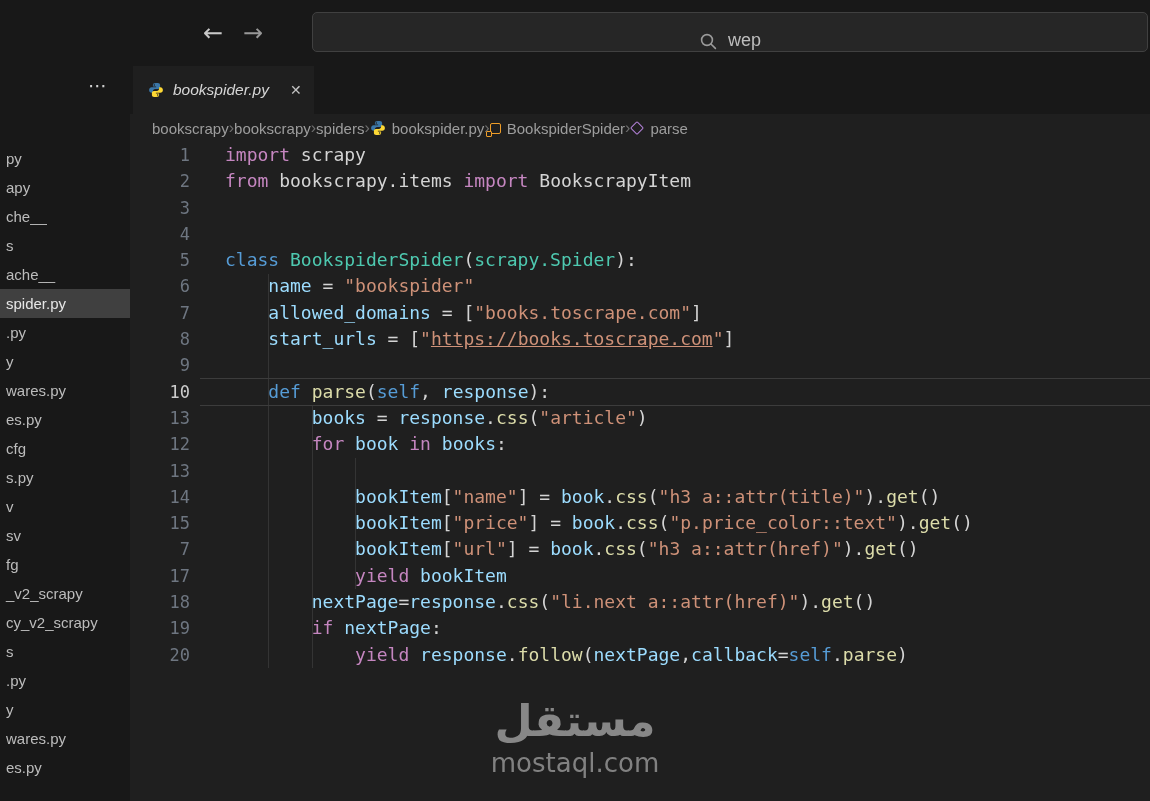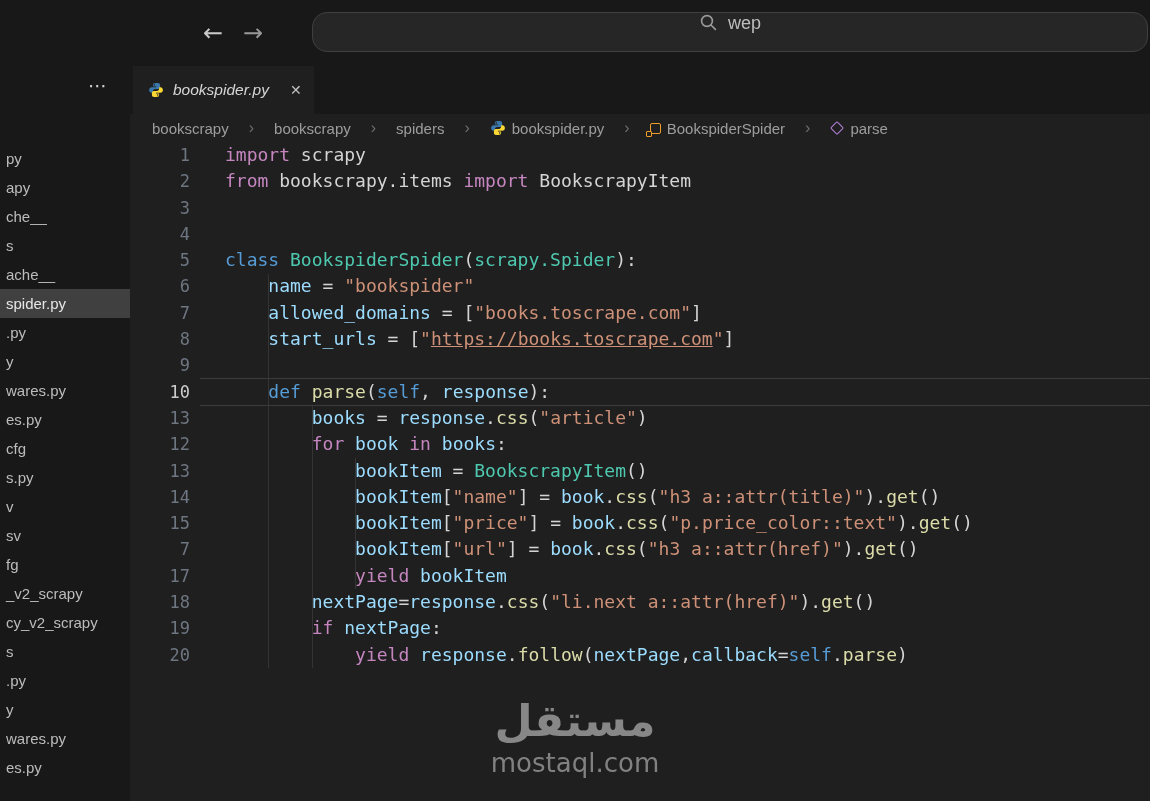--- a/index.html
+++ b/index.html
@@ -10,42 +10,42 @@
     font-family:"Liberation Sans","DejaVu Sans",sans-serif;
   }
   
   .titlebar{position:absolute;left:0;top:0;width:1150px;height:66px;background:#181818;}
   .nav{position:absolute;left:203px;top:0;height:66px;display:flex;align-items:center;gap:20px;}
   .navbtn{font-size:24px;line-height:1;font-family:"DejaVu Sans",sans-serif;}
   .navbtn.back{color:#c9c9c9;}
   .navbtn.fwd{color:#989898;}
   .searchbox{
     position:absolute;left:312px;top:12px;width:836px;height:40px;box-sizing:border-box;
-    background:#262626;border:1px solid #404040;border-radius:15px;
-    display:flex;align-items:flex-start;justify-content:center;gap:10px;
+    background:#262626;border:1px solid #404040;border-radius:5px;
+    display:flex;align-items:flex-end;justify-content:center;gap:10px;
   }
   .search-text{font-size:18px;color:#bdbdbd;}
   .search-icon{display:flex;align-items:center;}
   
   .sidebar{position:absolute;left:0;top:66px;width:130px;bottom:0;background:#181818;overflow:hidden;}
   .more{position:absolute;right:22px;top:8px;color:#cfcfcf;font-size:19px;letter-spacing:1px;}
   .sidebar-items{position:absolute;left:0;top:78px;width:130px;}
   .sb-item{height:29px;line-height:29px;font-size:15px;color:#bcbcbc;padding-left:6px;white-space:nowrap;overflow:hidden;}
   .sb-item.active{background:#404040;color:#e6e6e6;}
   
   .tabbar{position:absolute;left:130px;top:66px;right:0;height:48px;background:#181818;}
   .tab{position:absolute;left:3px;top:0;height:48px;display:flex;align-items:center;
     padding:0 12px 0 15px;background:#1f1f1f;gap:9px;}
   .tab-label{font-style:italic;font-size:15.5px;color:#d6d6d6;}
   .tab-close{color:#c2c2c2;font-size:14px;margin-left:12px;}
   .py-icon svg{display:block;}
   
   .editor{position:absolute;left:130px;top:114px;right:0;bottom:0;background:#1f1f1f;}
   .breadcrumb{position:absolute;left:0;top:0;right:0;height:28px;display:flex;align-items:center;
-    padding-left:22px;gap:20px;font-size:15px;color:#9d9d9d;white-space:nowrap;}
+    padding-left:22px;gap:0;font-size:15px;color:#9d9d9d;white-space:nowrap;}
   .bc-sep{color:#6d6d6d;font-size:16px;}
   .bc-item{display:inline-flex;align-items:center;gap:6px;}
   .bc-ico{display:flex;align-items:center;}
   .icon-class{display:inline-block;width:9px;height:9px;border:1.5px solid #ee9d28;border-radius:2px;position:relative;}
   .icon-class::after{content:"";position:absolute;left:-5px;bottom:-4px;width:4px;height:4px;background:#1f1f1f;border:1.5px solid #ee9d28;border-radius:1px;}
   .icon-method{display:inline-block;width:8px;height:8px;border:1.5px solid #b180d7;transform:rotate(45deg);border-radius:1.5px;margin:0 2px;}
   .code-area{position:absolute;left:0;top:28px;right:0;bottom:0;
     font-family:"DejaVu Sans Mono","Liberation Mono",monospace;font-size:18px;overflow:hidden;}
   .code-line{display:flex;height:26.3px;line-height:26.3px;position:relative;}
   .gutter{width:60px;flex:none;text-align:right;color:#6e7681;font-size:17px;}
@@ -213,21 +213,20 @@
       <div class="code-line">
         <div class="gutter">13</div>
         <div class="code-text"><span class="tk-fg">        </span><span class="tk-var">books</span><span class="tk-fg"> = </span><span class="tk-var">response</span><span class="tk-fg">.</span><span class="tk-fn">css</span><span class="tk-fg">(</span><span class="tk-str">"article"</span><span class="tk-fg">)</span></div>
       </div>
       <div class="code-line">
         <div class="gutter">12</div>
         <div class="code-text"><span class="tk-fg">        </span><span class="tk-kw">for</span><span class="tk-fg"> </span><span class="tk-var">book</span><span class="tk-fg"> </span><span class="tk-kw">in</span><span class="tk-fg"> </span><span class="tk-var">books</span><span class="tk-fg">:</span></div>
       </div>
       <div class="code-line">
         <div class="gutter">13</div>
-        <div class="code-text"><span class="tk-fg">            </span><span class="tk-var">bookItem</span><span class="tk-fg"> = </span><span class="tk-cls">BookscrapyItem</span><span class="tk-fg">()</span></div>
       </div>
       <div class="code-line">
         <div class="gutter">14</div>
         <div class="code-text"><span class="tk-fg">            </span><span class="tk-var">bookItem</span><span class="tk-fg">[</span><span class="tk-str">"name"</span><span class="tk-fg">] = </span><span class="tk-var">book</span><span class="tk-fg">.</span><span class="tk-fn">css</span><span class="tk-fg">(</span><span class="tk-str">"h3 a::attr(title)"</span><span class="tk-fg">).</span><span class="tk-fn">get</span><span class="tk-fg">()</span></div>
       </div>
       <div class="code-line">
         <div class="gutter">15</div>
         <div class="code-text"><span class="tk-fg">            </span><span class="tk-var">bookItem</span><span class="tk-fg">[</span><span class="tk-str">"price"</span><span class="tk-fg">] = </span><span class="tk-var">book</span><span class="tk-fg">.</span><span class="tk-fn">css</span><span class="tk-fg">(</span><span class="tk-str">"p.price_color::text"</span><span class="tk-fg">).</span><span class="tk-fn">get</span><span class="tk-fg">()</span></div>
       </div>
       <div class="code-line">

